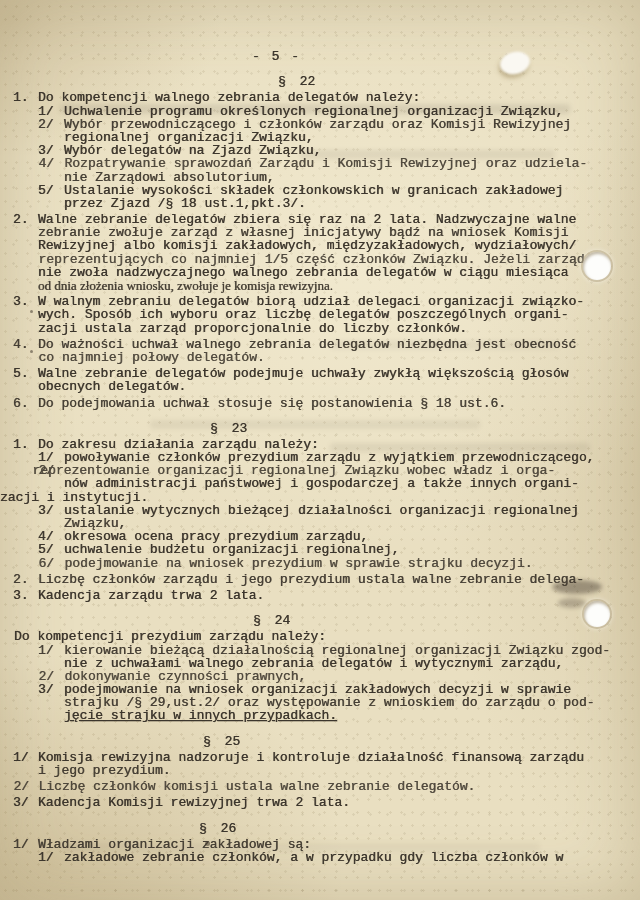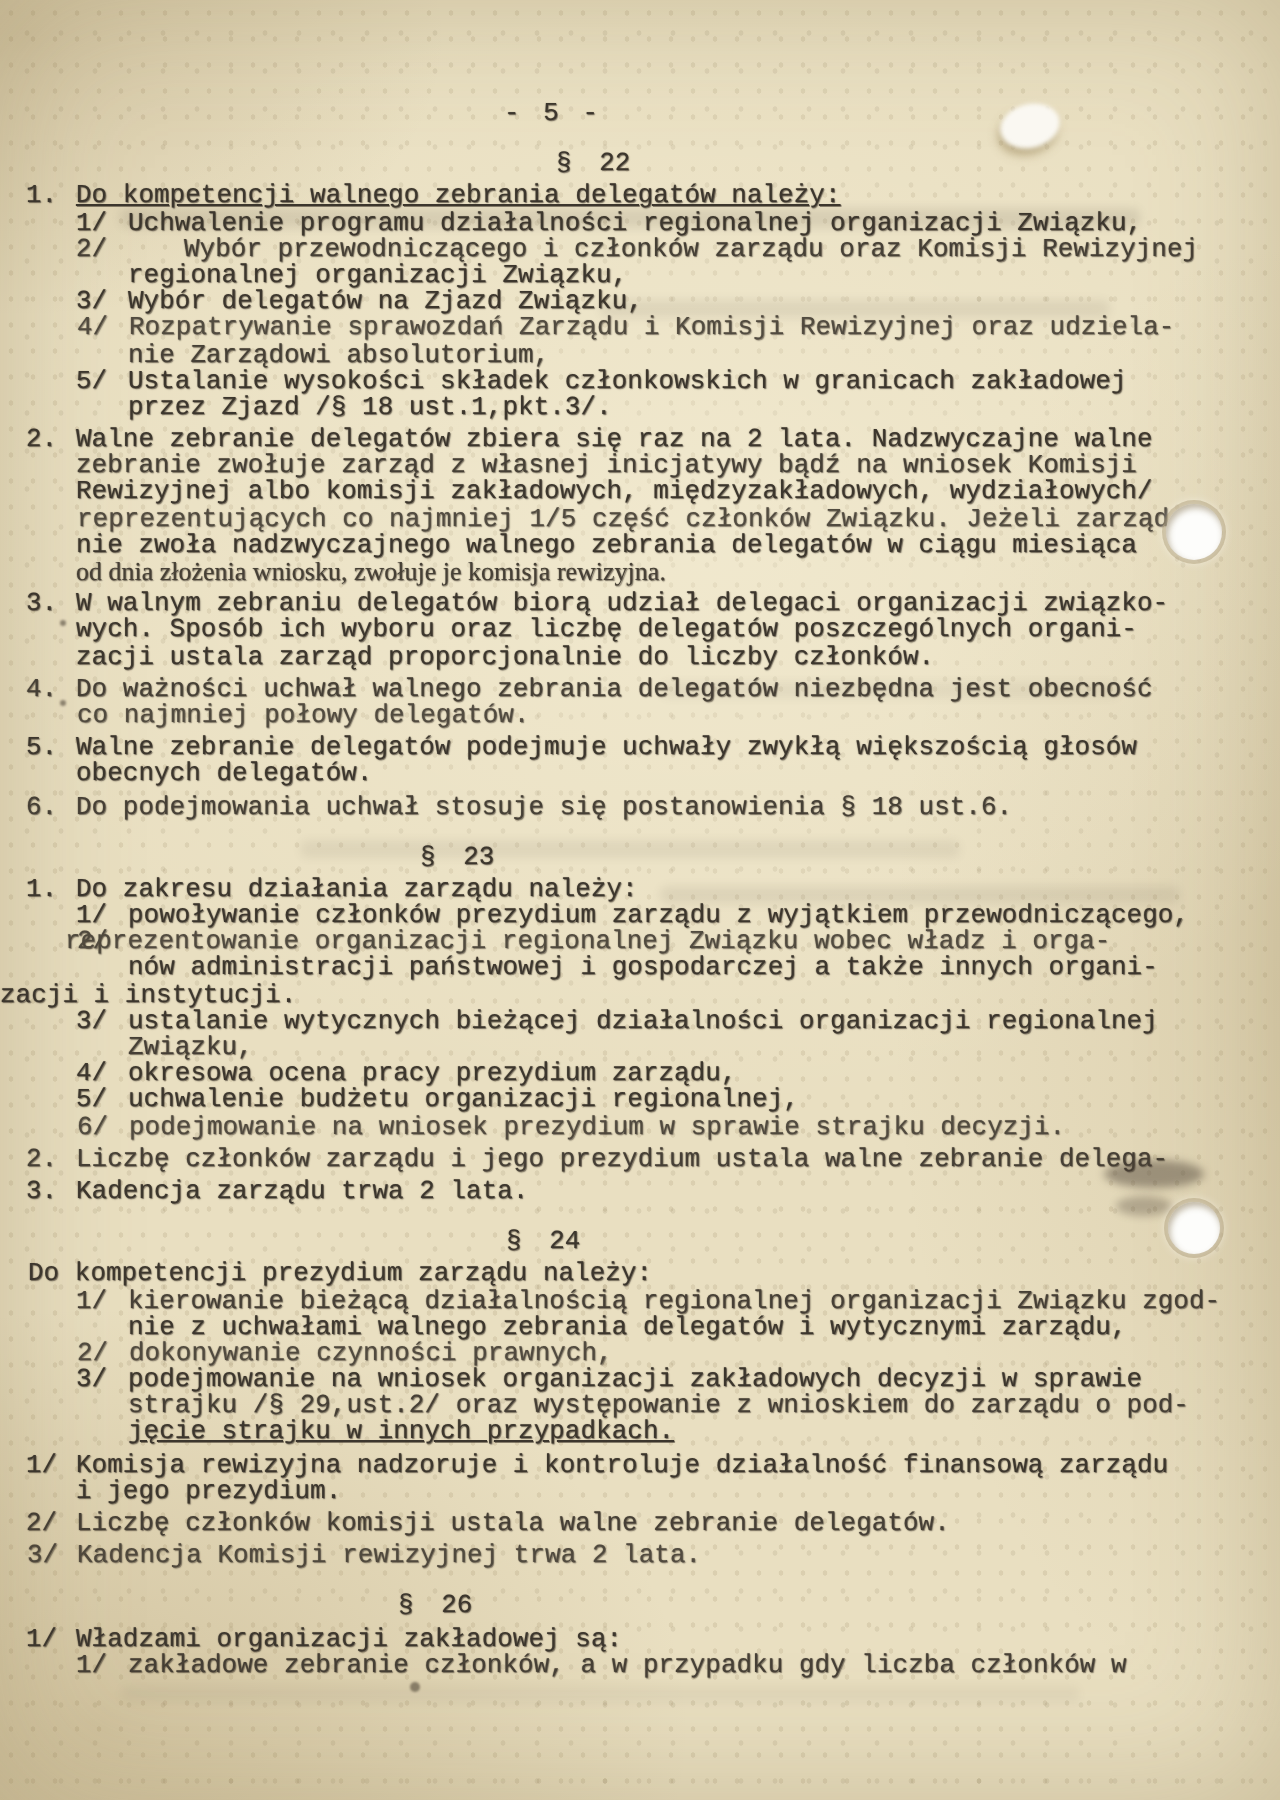--- a/index.html
+++ b/index.html
@@ -55,23 +55,23 @@
   <div class="ghost" style="left:300px;top:150px;width:255px;height:9px;opacity:.09"></div>
   <div class="ghost" style="left:330px;top:341px;width:230px;height:8px;opacity:.07"></div>
   <div class="ghost" style="left:150px;top:420px;width:330px;height:9px;opacity:.08"></div>
   <div class="ghost" style="left:330px;top:443px;width:260px;height:9px;opacity:.09"></div>
   <div class="ghost" style="left:60px;top:843px;width:480px;height:8px;opacity:.05"></div>
 
   <div class="doc">
     <div class="bl pageno" style="padding-left:252px"><span>- 5 -</span></div>
     <div id="doc-lines">
         <div class="bl heading" style="padding-left: 278px;">§ 22</div>
-        <div class="bl para-start"><span class="mk" style="left: 13px;">1.</span><span style="display: inline-block; padding-left: 38px; text-decoration: underline;">Do kompetencji walnego zebrania delegatów należy:</span></div>
-        <div class="bl"><span class="mk" style="left: 38px;">1/</span><span style="display: inline-block; padding-left: 64px;">Uchwalenie programu działalności regionalnej organizacji Związku,</span></div>
-        <div class="bl"><span class="mk" style="left: 38px;">2/</span><span style="display: inline-block; padding-left: 64px; margin-left: 28px;">Wybór przewodniczącego i członków zarządu oraz Komisji Rewizyjnej</span></div>
+        <div class="bl para-start"><span class="mk" style="left: 13px;">1.</span><span style="display: inline-block; padding-left: 38px;">Do kompetencji walnego zebrania delegatów należy:</span></div>
+        <div class="bl"><span class="mk" style="left: 38px;">1/</span><span style="display: inline-block; padding-left: 64px;">Uchwalenie programu określonych regionalnej organizacji Związku,</span></div>
+        <div class="bl"><span class="mk" style="left: 38px;">2/</span><span style="display: inline-block; padding-left: 64px;">Wybór przewodniczącego i członków zarządu oraz Komisji Rewizyjnej</span></div>
         <div class="bl"><span style="display: inline-block; padding-left: 64px;">regionalnej organizacji Związku,</span></div>
         <div class="bl"><span class="mk" style="left: 38px;">3/</span><span style="display: inline-block; padding-left: 64px;">Wybór delegatów na Zjazd Związku,</span></div>
         <div class="bl"><span class="mk" style="left: 38px;">4/</span><span style="display: inline-block; padding-left: 64px;">Rozpatrywanie sprawozdań Zarządu i Komisji Rewizyjnej oraz udziela-</span></div>
         <div class="bl"><span style="display: inline-block; padding-left: 64px;">nie Zarządowi absolutorium,</span></div>
         <div class="bl"><span class="mk" style="left: 38px;">5/</span><span style="display: inline-block; padding-left: 64px;">Ustalanie wysokości składek członkowskich w granicach zakładowej</span></div>
         <div class="bl"><span style="display: inline-block; padding-left: 64px;">przez Zjazd /§ 18 ust.1,pkt.3/.</span></div>
         <div class="bl para-start"><span class="mk" style="left: 13px;">2.</span><span style="display: inline-block; padding-left: 38px;">Walne zebranie delegatów zbiera się raz na 2 lata. Nadzwyczajne walne</span></div>
         <div class="bl"><span style="display: inline-block; padding-left: 38px;">zebranie zwołuje zarząd z własnej inicjatywy bądź na wniosek Komisji</span></div>
         <div class="bl"><span style="display: inline-block; padding-left: 38px;">Rewizyjnej albo komisji zakładowych, międzyzakładowych, wydziałowych/</span></div>
         <div class="bl"><span style="display: inline-block; padding-left: 38px;">reprezentujących co najmniej 1/5 część członków Związku. Jeżeli zarząd</span></div>
@@ -99,20 +99,21 @@
         <div class="bl para-start"><span class="mk" style="left: 13px;">2.</span><span style="display: inline-block; padding-left: 38px;">Liczbę członków zarządu i jego prezydium ustala walne zebranie delega-</span></div>
         <div class="bl para-start"><span class="mk" style="left: 13px;">3.</span><span style="display: inline-block; padding-left: 38px;">Kadencja zarządu trwa 2 lata.</span></div>
         <div class="bl heading" style="padding-left: 253px;">§ 24</div>
         <div class="bl para-start"><span style="display: inline-block; padding-left: 14px;">Do kompetencji prezydium zarządu należy:</span></div>
         <div class="bl"><span class="mk" style="left: 38px;">1/</span><span style="display: inline-block; padding-left: 64px;">kierowanie bieżącą działalnością regionalnej organizacji Związku zgod-</span></div>
         <div class="bl"><span style="display: inline-block; padding-left: 64px;">nie z uchwałami walnego zebrania delegatów i wytycznymi zarządu,</span></div>
         <div class="bl"><span class="mk" style="left: 38px;">2/</span><span style="display: inline-block; padding-left: 64px;">dokonywanie czynności prawnych,</span></div>
         <div class="bl"><span class="mk" style="left: 38px;">3/</span><span style="display: inline-block; padding-left: 64px;">podejmowanie na wniosek organizacji zakładowych decyzji w sprawie</span></div>
         <div class="bl"><span style="display: inline-block; padding-left: 64px;">strajku /§ 29,ust.2/ oraz występowanie z wnioskiem do zarządu o pod-</span></div>
         <div class="bl"><span style="display: inline-block; padding-left: 64px; text-decoration: underline;">jęcie strajku w innych przypadkach.</span></div>
+        <div class="bl heading" style="padding-left: 203px;">§ 25</div>
         <div class="bl para-start"><span class="mk" style="left: 13px;">1/</span><span style="display: inline-block; padding-left: 38px;">Komisja rewizyjna nadzoruje i kontroluje działalność finansową zarządu</span></div>
         <div class="bl"><span style="display: inline-block; padding-left: 38px;">i jego prezydium.</span></div>
         <div class="bl para-start"><span class="mk" style="left: 13px;">2/</span><span style="display: inline-block; padding-left: 38px;">Liczbę członków komisji ustala walne zebranie delegatów.</span></div>
         <div class="bl para-start"><span class="mk" style="left: 13px;">3/</span><span style="display: inline-block; padding-left: 38px;">Kadencja Komisji rewizyjnej trwa 2 lata.</span></div>
         <div class="bl heading" style="padding-left: 199px;">§ 26</div>
         <div class="bl para-start"><span class="mk" style="left: 13px;">1/</span><span style="display: inline-block; padding-left: 38px;">Władzami organizacji zakładowej są:</span></div>
         <div class="bl"><span class="mk" style="left: 38px;">1/</span><span style="display: inline-block; padding-left: 64px;">zakładowe zebranie członków, a w przypadku gdy liczba członków w</span></div>
       </div>
   </div>
 

